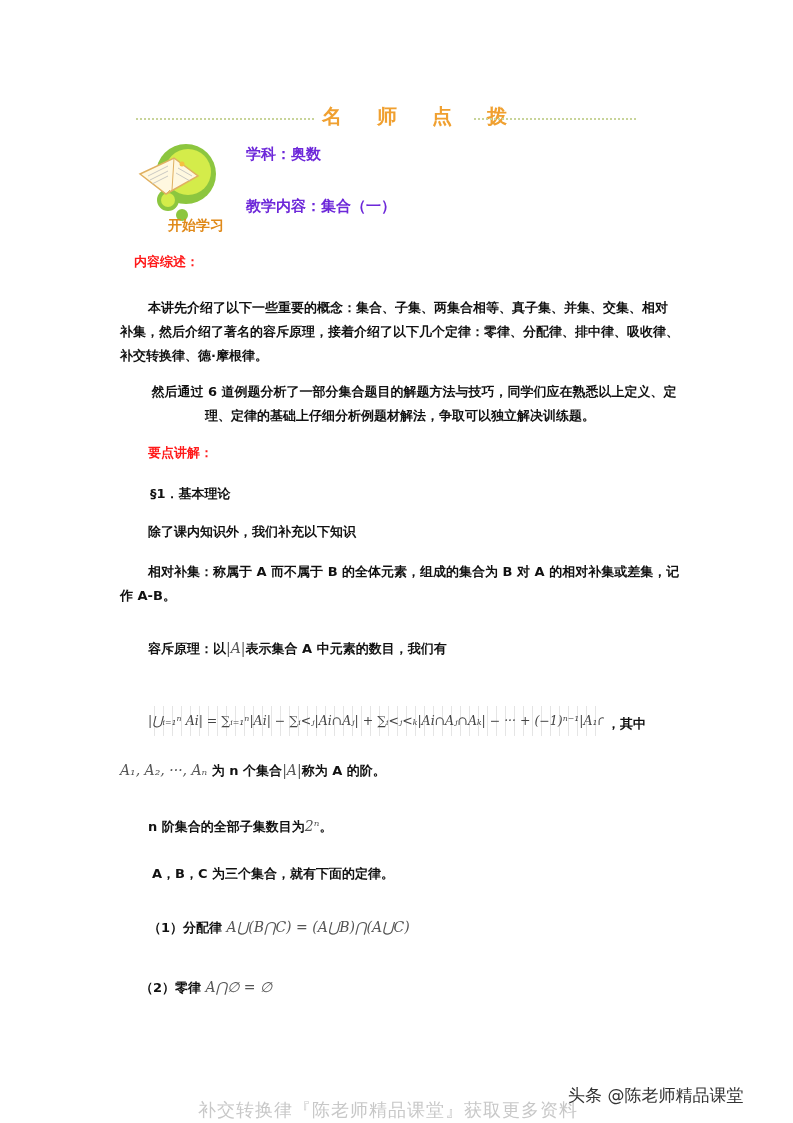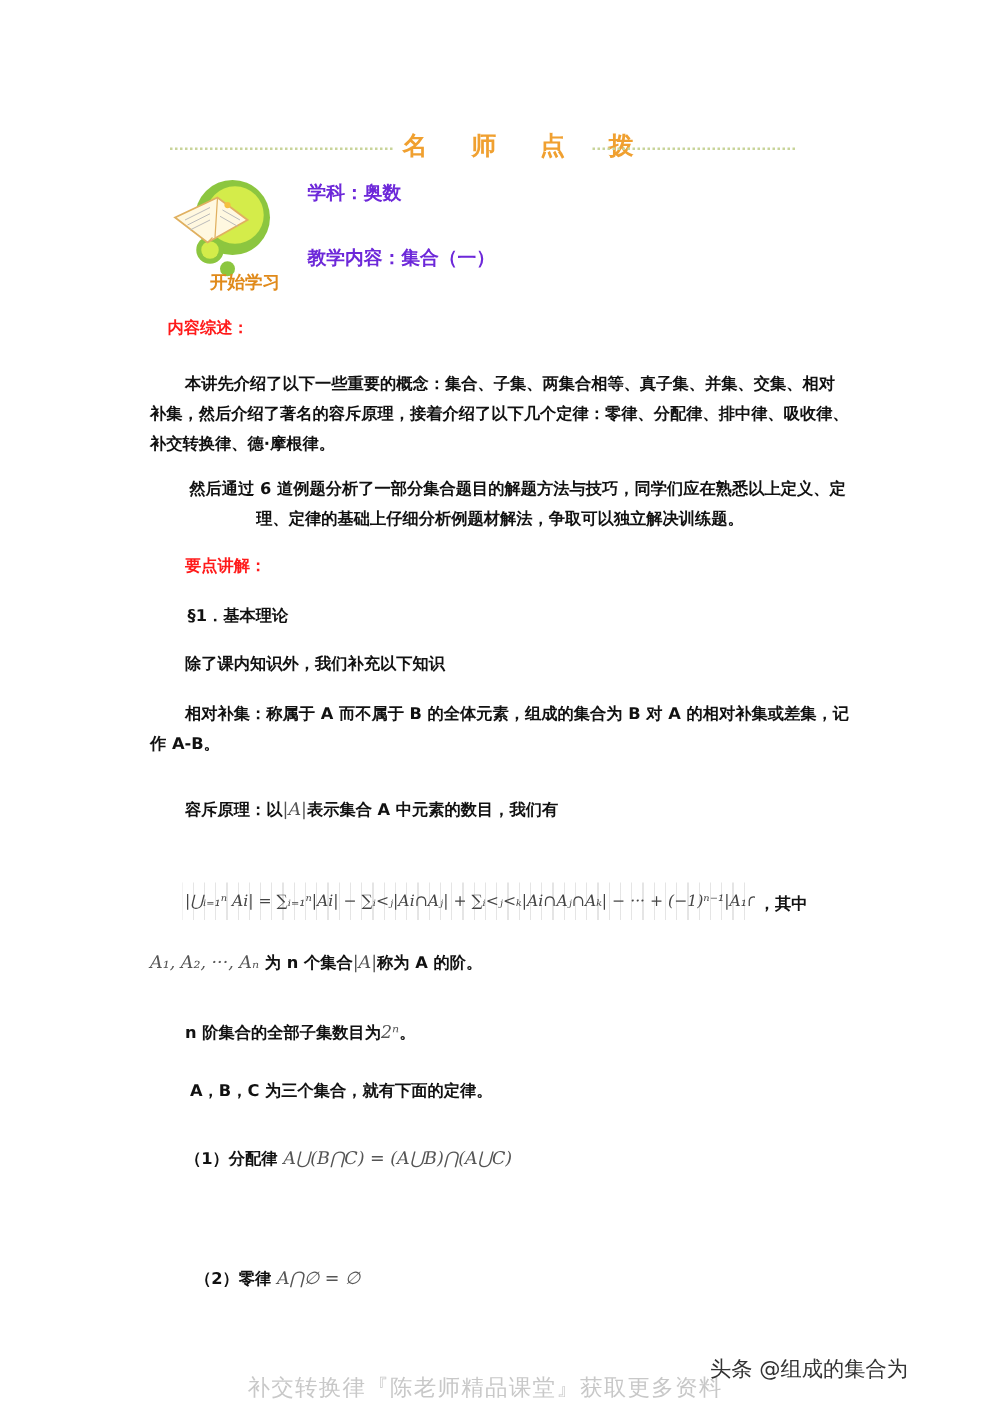--- a/index.html
+++ b/index.html
@@ -74,19 +74,19 @@
   <span>n 阶集合的全部子集数目为</span><span class="math">2ⁿ</span><span>。</span>
 </div>
 
 <div class="p" style="left:152px;top:862px;">A，B，C 为三个集合，就有下面的定律。</div>
 
 <div class="p" style="left:148px;top:915px;white-space:nowrap;">
   <span>（1）分配律</span>
   <span class="math">A⋃(B⋂C) = (A⋃B)⋂(A⋃C)</span>
 </div>
 
-<div class="p" style="left:156px;top:975px;white-space:nowrap;margin-top:36px;">
+<div class="p" style="left:140px;top:975px;white-space:nowrap;">
   <span>（2）零律</span>
   <span class="math">A⋂∅ = ∅</span>
 </div>
 
 <div class="watermark">补交转换律『陈老师精品课堂』获取更多资料</div>
-<div class="credit">头条 @组成的集合为</div>
+<div class="credit">头条 @陈老师精品课堂</div>
 
 </body></html>

